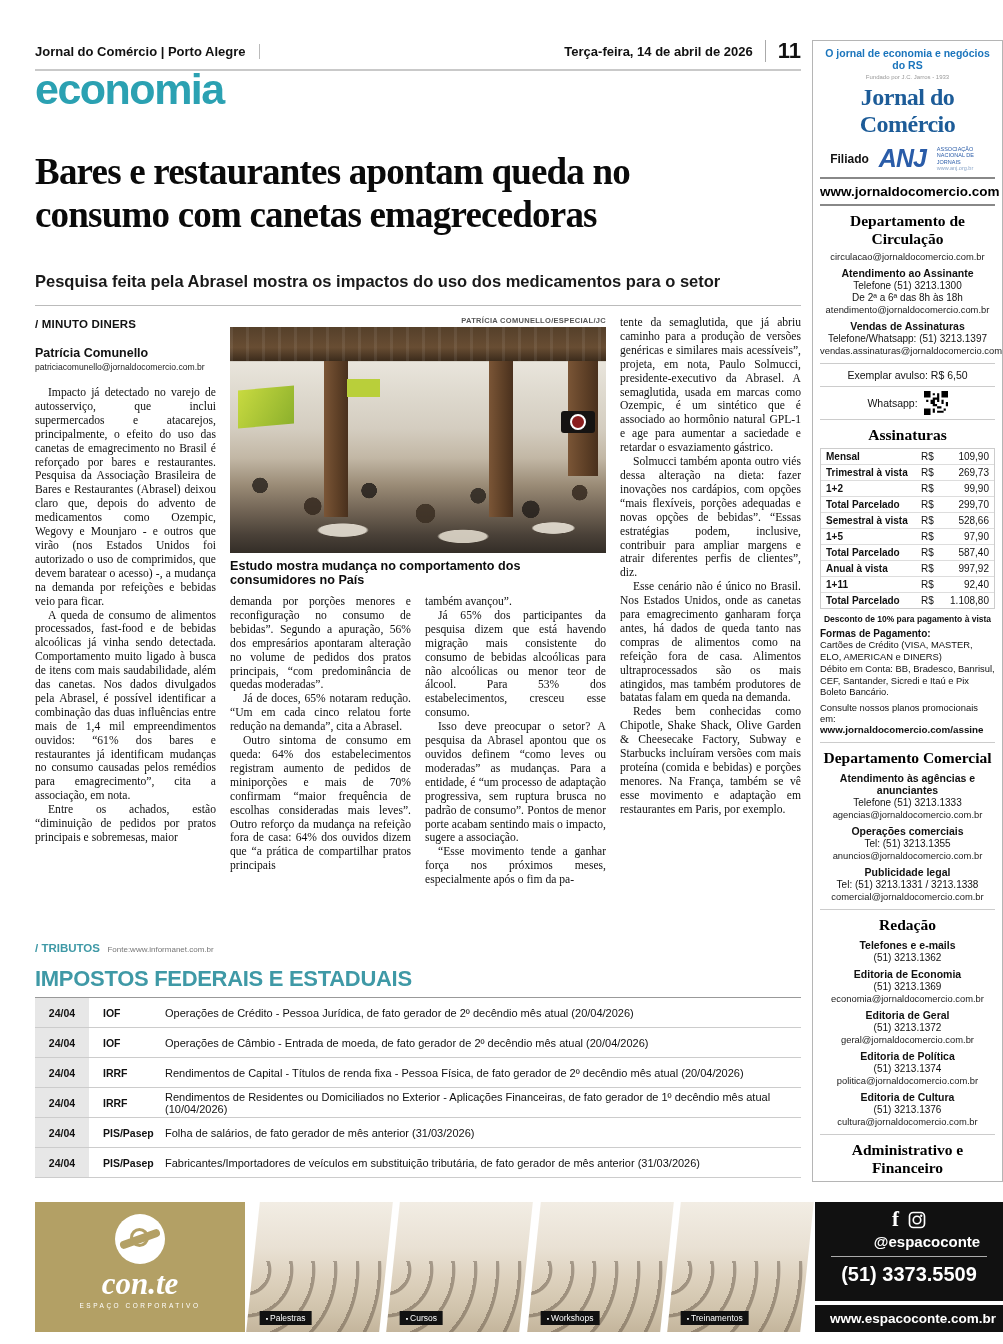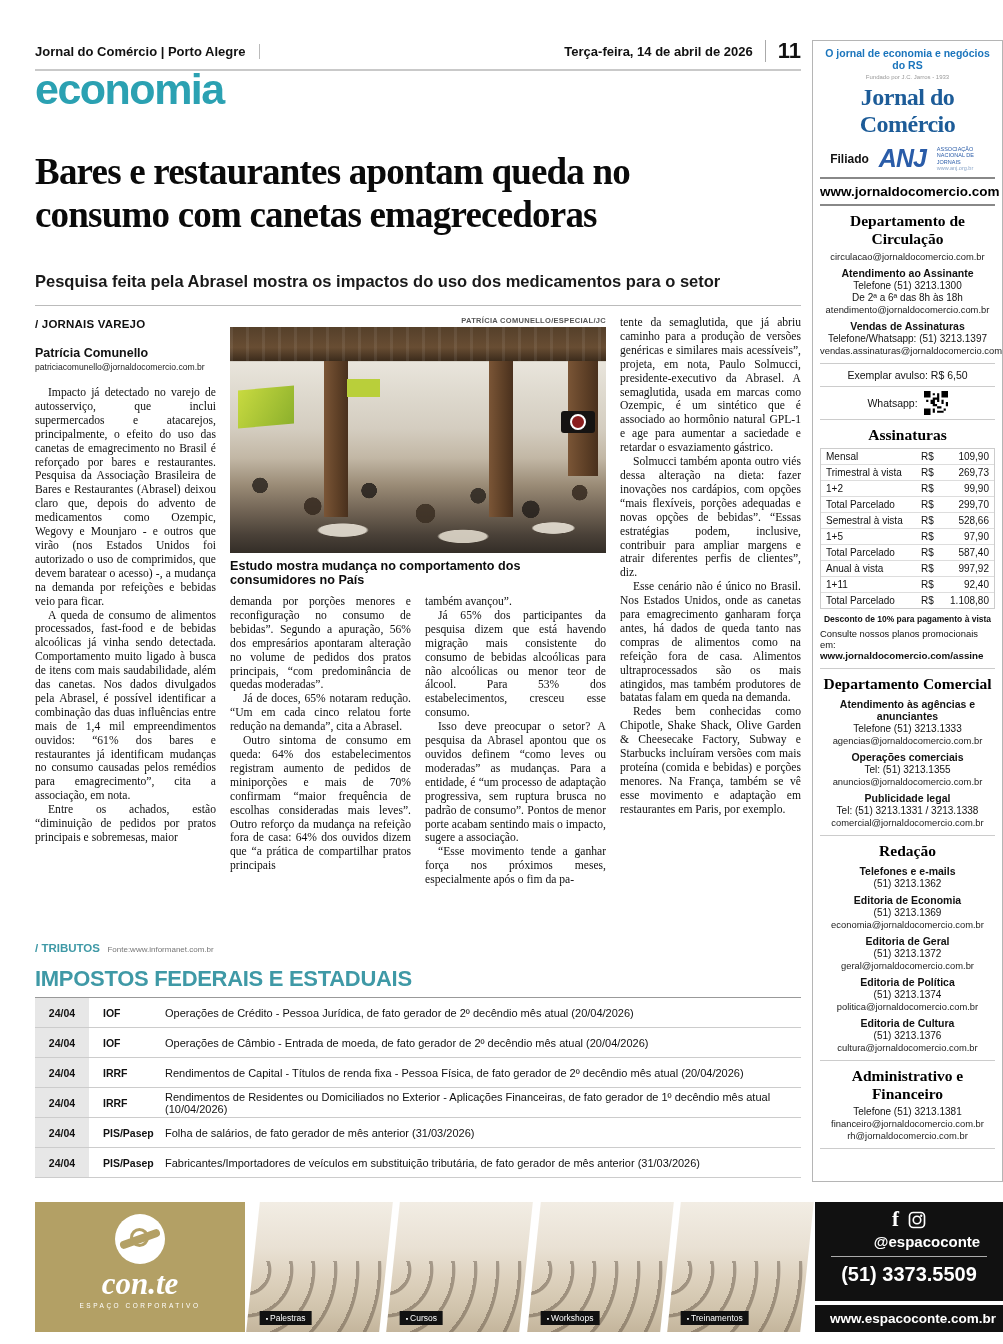--- a/index.html
+++ b/index.html
@@ -101,21 +101,21 @@
   .sb-sub{font-weight:bold;font-size:10.5px;margin-top:5px;}
   .sb-line{font-size:10px;margin-top:1px;}
   .sb-email{font-size:9.4px;margin-top:1px;color:#222;}
   .sb-email:empty{display:none;}
   .sb-exemplar{text-align:center;font-size:10.5px;padding:5px 0;border-bottom:1px solid #ccc;}
   .sb-whats{display:flex;justify-content:center;align-items:center;gap:6px;padding:4px 0;
             border-bottom:1px solid #ccc;font-size:10.5px;}
   .ass-table{border:1px solid #ccc;margin-top:4px;}
   .ass-row{display:flex;font-size:10px;padding:2px 5px;border-bottom:1px solid #ddd;text-align:left;}
   .ass-row:last-child{border-bottom:none;}
-  .ass-plan{flex:1;}
+  .ass-plan{flex:1;font-weight:bold;}
   .ass-cur{width:22px;}
   .ass-price{width:46px;text-align:right;}
   .sb-desconto{font-size:8.5px;font-weight:bold;text-align:center;margin:5px 0 4px;}
   .sb-pay{text-align:left;}
   .sb-pag-title{font-weight:bold;font-size:10px;}
   .sb-pag-line{font-size:9.4px;line-height:1.25;}
   .sb-promo{font-size:9.4px;margin-top:4px;text-align:left;}
   .sb-promo-url{font-weight:bold;font-size:9.8px;text-align:left;}
 
   
@@ -162,21 +162,21 @@
 
   <h1 class="headline" style="margin:0;">
     <span style="display:block">Bares e restaurantes apontam queda no</span>
     <span style="display:block">consumo com canetas emagrecedoras</span>
   </h1>
   <div class="deck">Pesquisa feita pela Abrasel mostra os impactos do uso dos medicamentos para o setor</div>
   <div class="rule-deck"></div>
 
   <div class="article-grid">
     <div class="col1">
-      <div class="kicker">/ JORNAIS VAREJO</div>
+      <div class="kicker">/ MINUTO DINERS</div>
       <div class="author">Patrícia Comunello</div>
       <div class="author-email">patriciacomunello@jornaldocomercio.com.br</div>
       <div class="body-text">
           <p>Impacto já detectado no varejo de autosserviço, que inclui supermercados e atacarejos, principalmente, o efeito do uso das canetas de emagrecimento no Brasil é reforçado por bares e restaurantes. Pesquisa da Associação Brasileira de Bares e Restaurantes (Abrasel) deixou claro que, depois do advento de medicamentos como Ozempic, Wegovy e Mounjaro - e outros que virão (nos Estados Unidos foi autorizado o uso de comprimidos, que devem baratear o acesso) -, a mudança na demanda por refeições e bebidas veio para ficar.</p>
           <p>A queda de consumo de alimentos processados, fast-food e de bebidas alcoólicas já vinha sendo detectada. Comportamento muito ligado à busca de itens com mais saudabilidade, além das canetas. Nos dados divulgados pela Abrasel, é possível identificar a combinação das duas influências entre mais de 1,4 mil empreendimentos ouvidos: “61% dos bares e restaurantes já identificam mudanças no consumo causadas pelos remédios para emagrecimento”, cita a associação, em nota.</p>
           <p>Entre os achados, estão “diminuição de pedidos por pratos principais e sobremesas, maior</p>
         </div>
     </div>
 
     <div class="photo-block">
@@ -343,20 +343,28 @@
           <span class="ass-cur">R$</span>
           <span class="ass-price">92,40</span>
         </div>
           <div class="ass-row">
           <span class="ass-plan">Total Parcelado</span>
           <span class="ass-cur">R$</span>
           <span class="ass-price">1.108,80</span>
         </div>
         </div>
       <div class="sb-desconto">Desconto de 10% para pagamento à vista</div>
+      <div class="sb-pay">
+        <div class="sb-pag-title">Formas de Pagamento:</div>
+        <div>
+            <div class="sb-pag-line">Cartões de Crédito (VISA, MASTER, ELO, AMERICAN e DINERS)</div>
+            <div class="sb-pag-line">Débito em Conta: BB, Bradesco, Banrisul, CEF, Santander, Sicredi e Itaú e Pix</div>
+            <div class="sb-pag-line">Boleto Bancário.</div>
+          </div>
+      </div>
       <div class="sb-promo">Consulte nossos planos promocionais em:</div>
       <div class="sb-promo-url">www.jornaldocomercio.com/assine</div>
     </section>
 
     <section class="sb-sec">
       <h3 class="sb-h">Departamento Comercial</h3>
       <div>
           <div>
           <div class="sb-sub">Atendimento às agências e anunciantes</div>
           <div class="sb-line">Telefone (51) 3213.1333</div>

